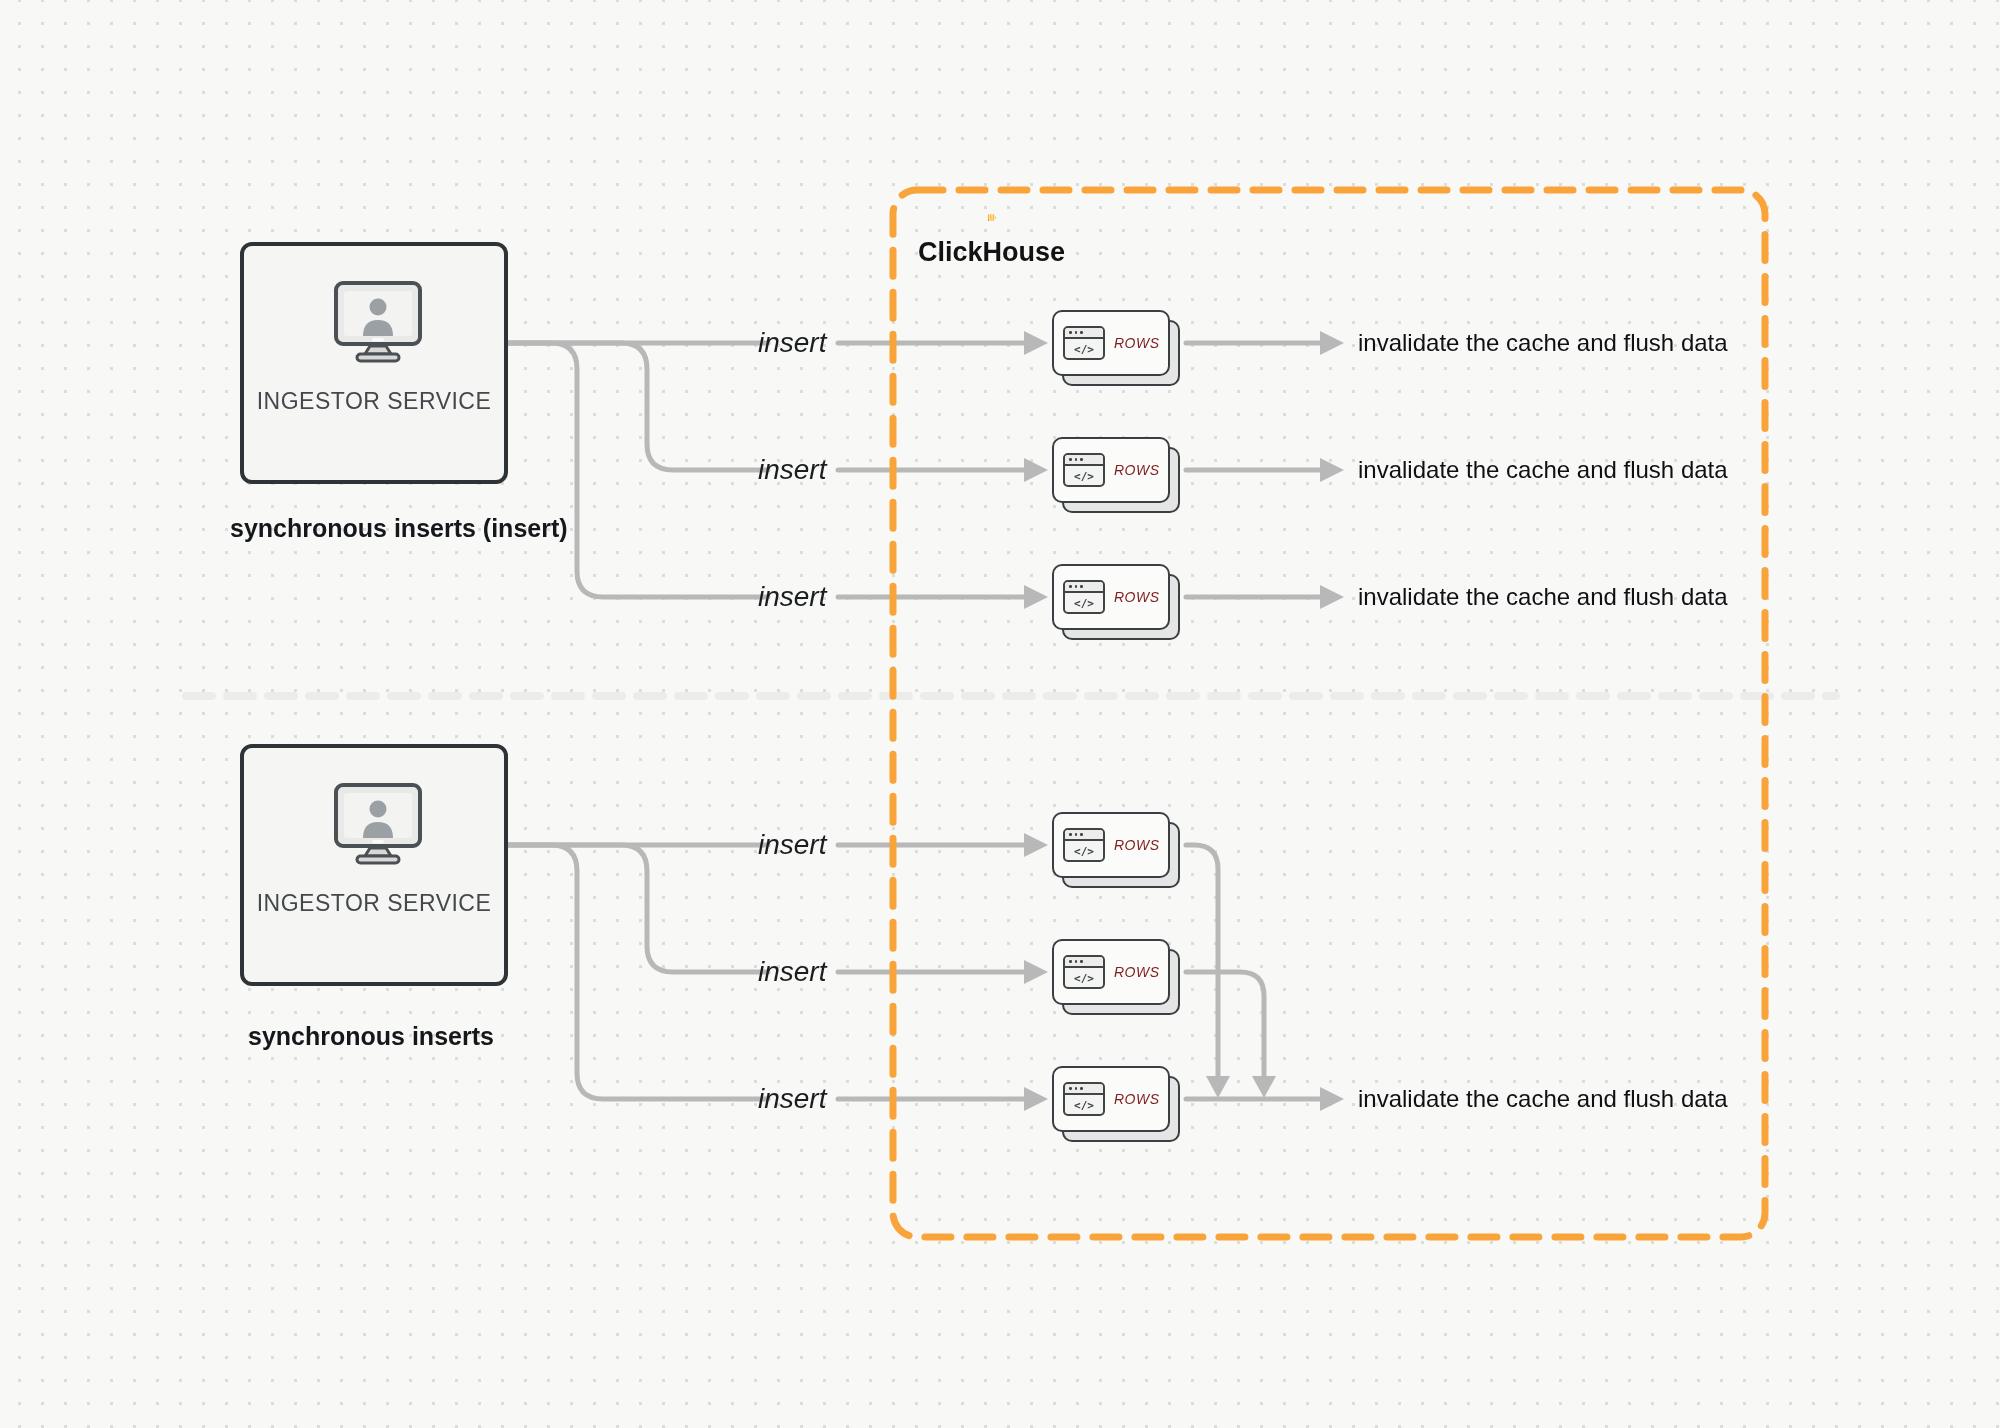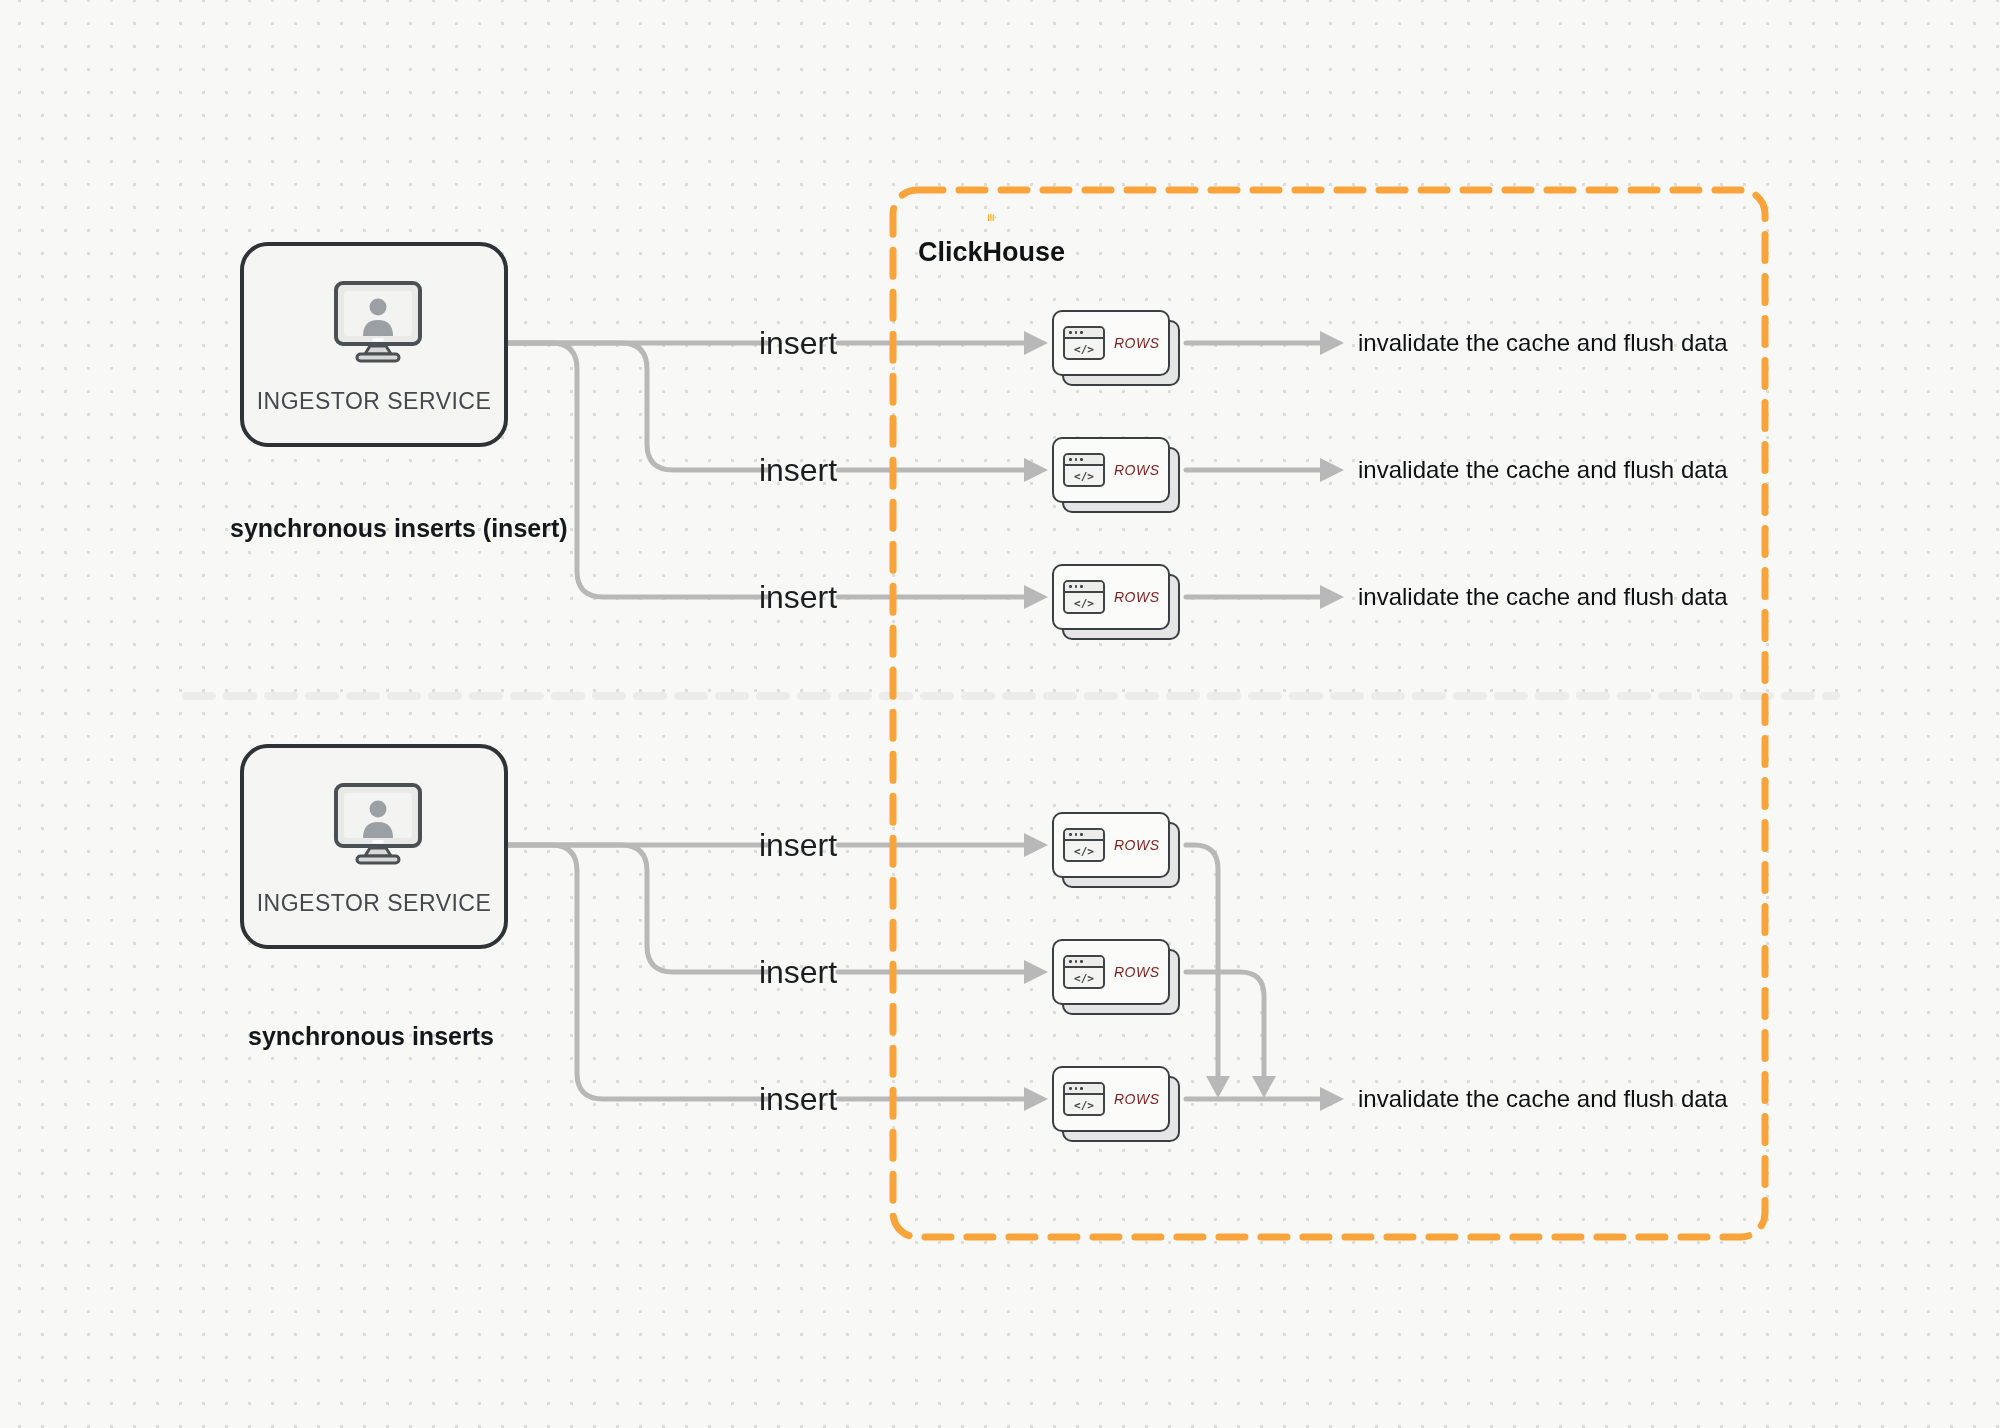--- a/index.html
+++ b/index.html
@@ -7,36 +7,36 @@
     position:relative;width:2000px;height:1428px;overflow:hidden;
     background-color:#f8f8f6;
     background-image:radial-gradient(circle,#dcdcda 1.6px,transparent 1.7px);
     background-size:23px 23px;background-position:8px 12px;
     font-family:"Liberation Sans",sans-serif;color:#14171a;
   }
   svg.layer{position:absolute;left:0;top:0;}
 
   
   .service-box{
-    position:absolute;width:268px;height:205px;box-sizing:border-box;
-    background:#f5f5f3;border:4px solid #2e3338;border-radius:28px;text-decoration:underline;
+    position:absolute;width:268px;height:242px;box-sizing:border-box;
+    background:#f5f5f3;border:4px solid #2e3338;border-radius:12px;text-decoration:underline;
   }
   .service-label{
     position:absolute;left:0;top:141px;width:100%;text-align:center;
     font-size:23px;letter-spacing:.5px;color:#44484c;line-height:28px;
   }
   .monitor-wrap{position:absolute;left:84px;top:33px;width:100px;height:88px;}
 
   
   .caption{position:absolute;font-size:25px;font-weight:700;color:#15181b;white-space:nowrap;}
 
   
   .insert-label{
-    position:absolute;width:80px;text-align:center;transform:translateY(-50%);
-    font-size:32px;color:#1b1e21;white-space:nowrap;
+    position:absolute;width:80px;text-align:left;transform:translateY(-50%);
+    font-size:28px;color:#1b1e21;white-space:nowrap;font-style:italic;
   }
 
   
   .invalidate-label{
     position:absolute;transform:translateY(-50%);
     font-size:24px;color:#0e1013;white-space:nowrap;
   }
 
   
   .rows-block{position:absolute;width:130px;height:78px;}

